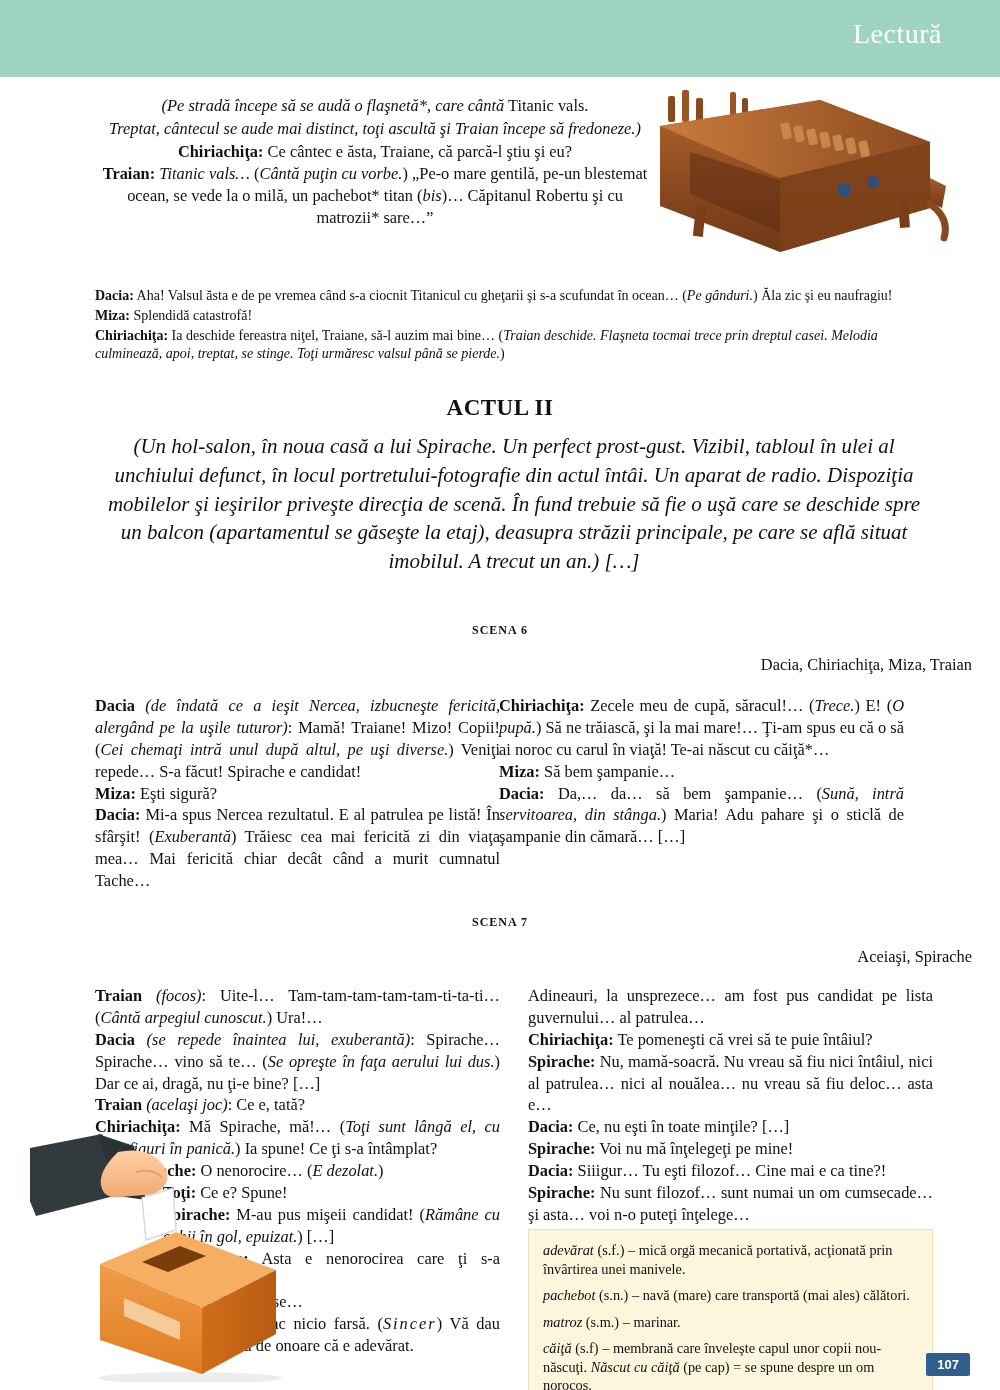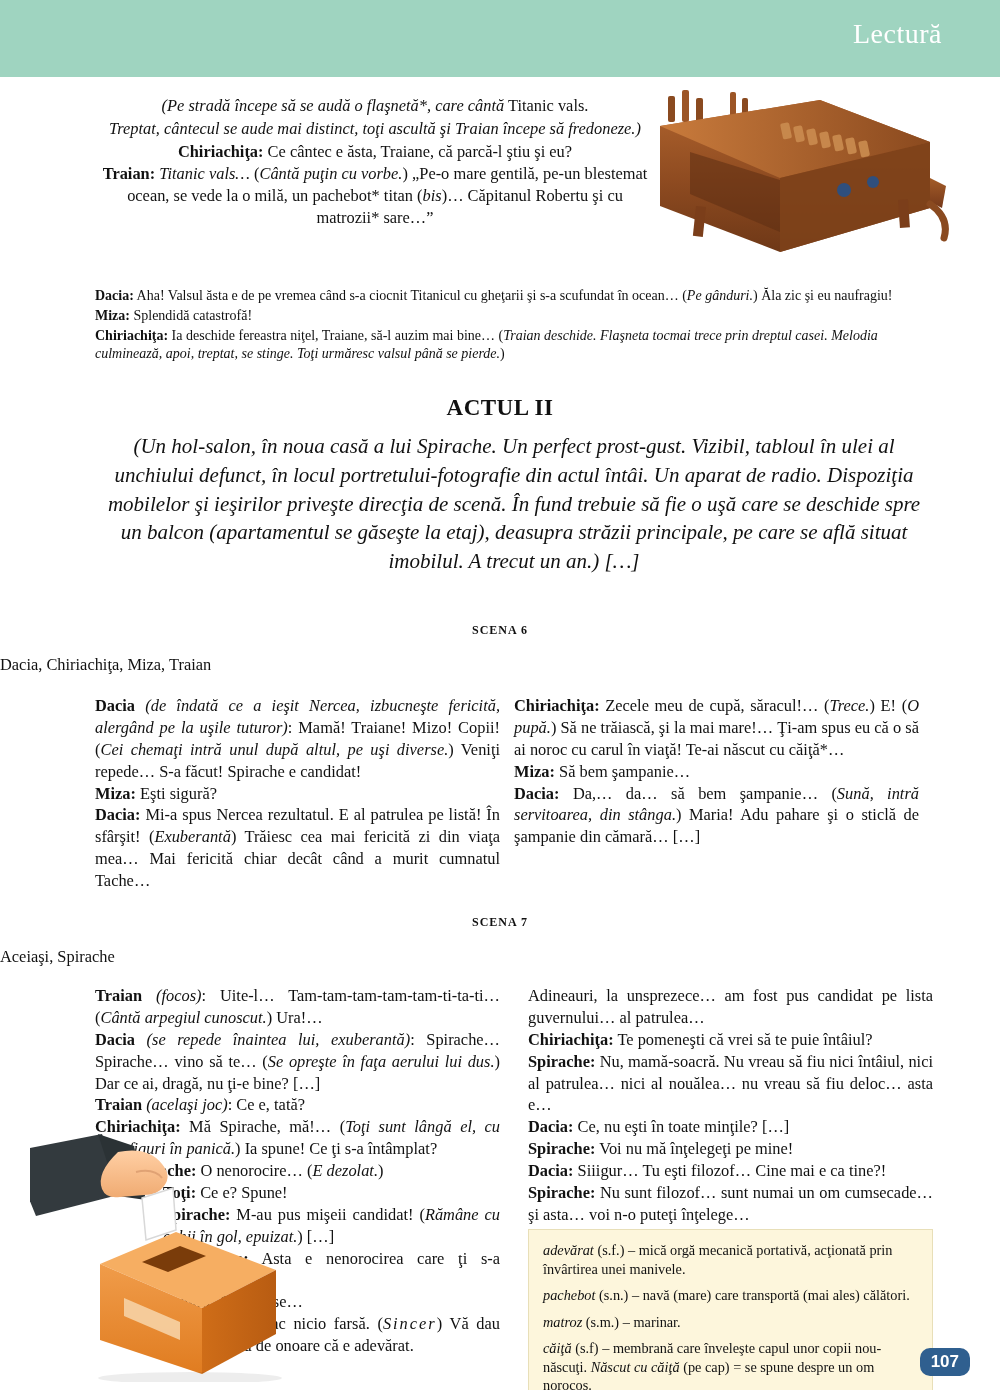--- a/index.html
+++ b/index.html
@@ -52,29 +52,29 @@
   .act-desc{
     position:absolute; left:95px; top:355px; width:838px;
     text-align:center; font-style:italic; font-size:21px; line-height:1.37;
   }
   .scene-title{
     position:absolute; width:1000px; left:0;
     text-align:center; font-weight:bold; font-size:12px; letter-spacing:1px;
   }
   .scene-cast{
     position:absolute; width:972px; left:0;
-    text-align:left; font-size:16.4px;
+    text-align:right; font-size:16.4px;
   }
   
   .col{
     position:absolute; font-size:16.4px; line-height:1.335; text-align:justify;
   }
   .col p{ margin:0; }
   .colL6{ left:95px; top:618px; width:405px; }
-  .colR6{ left:514px; top:618px; width:405px; }
+  .colR6{ left:499px; top:618px; width:405px; }
   .colL7{ left:95px; top:908px; width:405px; }
   .colR7{ left:528px; top:908px; width:405px; }
 
   .ind1{ padding-left:34px; }
   .ind2{ padding-left:68px; }
   .hang{ padding-left:34px; text-indent:-34px; }
 
   
   .glossary{
     position:absolute; left:528px; top:1152px; width:405px;
@@ -84,22 +84,22 @@
   }
   .glossary p{ margin:0 0 8px 0; }
   .glossary p:last-child{ margin-bottom:0; }
 
   
   .ballot{ position:absolute; left:30px; top:1035px; width:290px; height:270px; }
 
   
   .pagenum{
     position:absolute; right:30px; bottom:14px;
-    background:#2f5f8f; color:#fff; font-size:17px; font-weight:bold;
-    padding:4px 11px 4px 11px; border-radius:10px;
+    background:#2f5f8f; color:#fff; font-size:13px; font-weight:bold;
+    padding:4px 11px 4px 11px; border-radius:2px;
     font-family:"Liberation Sans", sans-serif;
   }
 </style>
 </head>
 <body>
 
 <div class="header-band"></div>
 <div class="header-title">Lectură</div>
 
 <div class="page">

